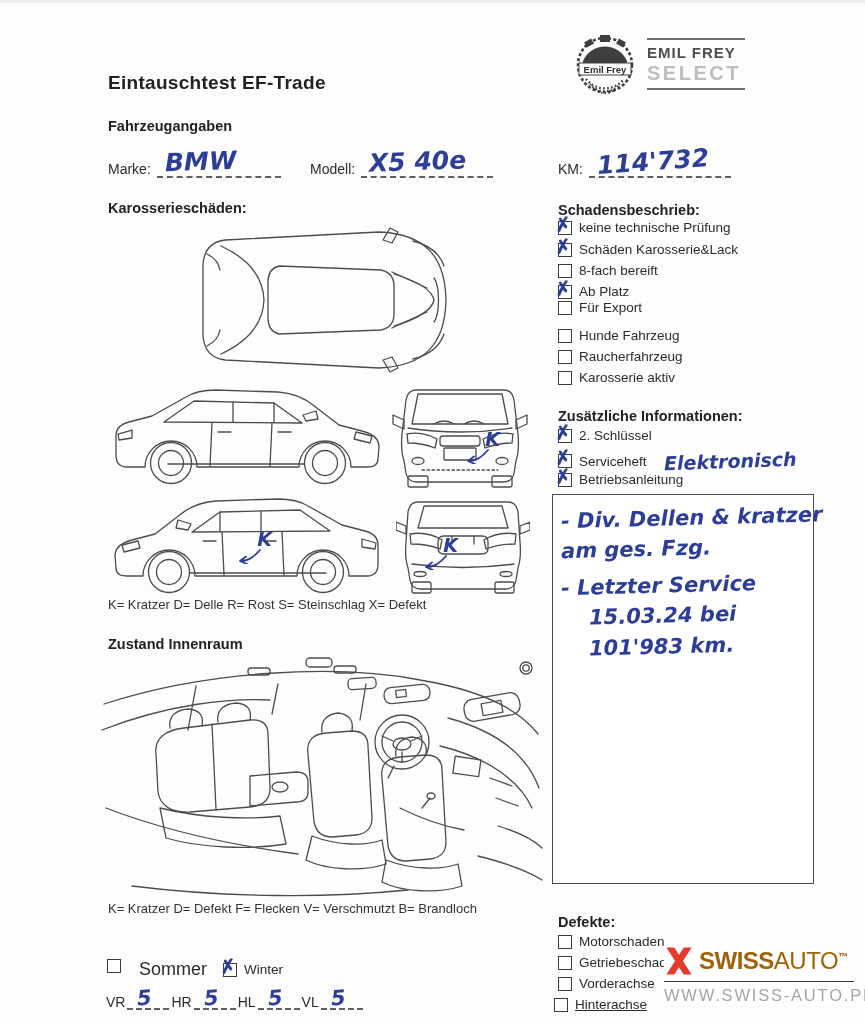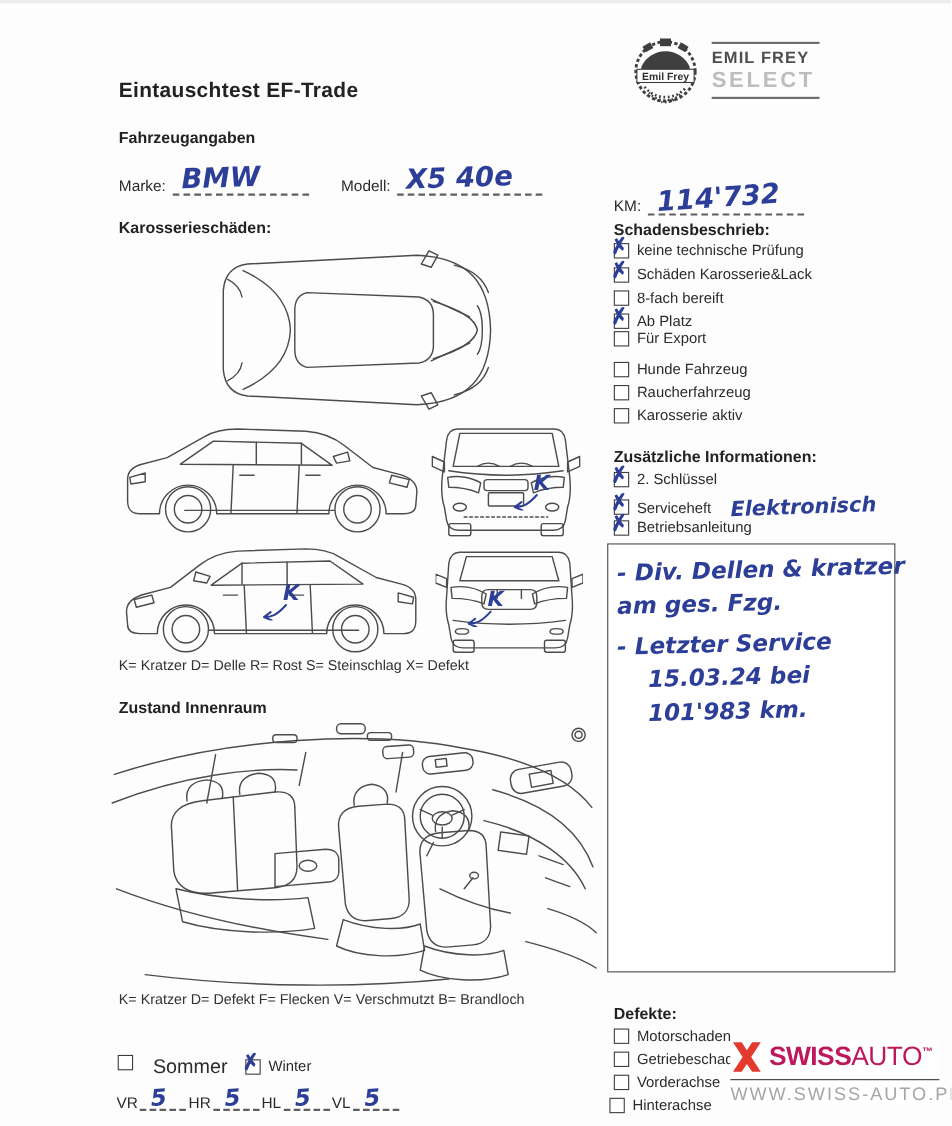--- a/index.html
+++ b/index.html
@@ -41,21 +41,21 @@
   .tire-line { display:inline-block; position:relative; width:42px; height:26px; border-bottom:2px dashed #5f5f5f; }
   .tire-val { position:absolute; left:10px; bottom:-2px; font-size:21px; font-weight:bold; transform:rotate(-4deg); }
 
   
   .select-logo { width:98px; border-top:2px solid #6e6e6e; border-bottom:2px solid #6e6e6e; padding:4px 0 3px; }
   .select-top { font-size:15px; font-weight:800; color:#4e4e4e; letter-spacing:1px; }
   .select-bottom { font-size:20px; font-weight:800; color:#bdbdbd; letter-spacing:2.5px; margin-top:1px; }
 
   .swiss-block { width:190px; }
   .swiss-row { display:flex; align-items:center; gap:5px; }
-  .swiss-text { font-size:24px; color:#be185d; letter-spacing:-0.5px; white-space:nowrap; }
+  .swiss-text { font-size:24px; color:#a16207; letter-spacing:-0.5px; white-space:nowrap; }
   .swiss-bold { font-weight:900; }
   .swiss-reg { font-weight:500; }
   .swiss-tm { font-size:10px; vertical-align:super; font-weight:700; }
   .swiss-rule { border-top:1.6px solid #3a3a3a; margin:5px 0 4px; }
   .swiss-site { font-size:16.5px; color:#a5a5a5; letter-spacing:1.8px; white-space:nowrap; }
 
   
   svg.diagram path, svg.diagram circle, svg.diagram rect, svg.diagram ellipse, svg.diagram line {
     fill:none; stroke:#4c4c4c; stroke-width:1.3; stroke-linecap:round; stroke-linejoin:round;
   }
@@ -95,21 +95,21 @@
     <span class="write-line" style="width:124px;">
       <span class="hand write-val">BMW</span>
     </span>
   </div>
   <div class="abs field" style="left:310px;top:134px;">
     <span class="field-label">Modell:</span>
     <span class="write-line" style="width:132px;">
       <span class="hand write-val">X5 40e</span>
     </span>
   </div>
-  <div class="abs field" style="left:558px;top:152px;align-items:flex-end;">
+  <div class="abs field" style="left:558px;top:134px;align-items:flex-end;">
     <span class="field-label">KM:</span>
     <span class="write-line" style="width:142px;">
       <span class="hand write-val" style="transform:rotate(-4deg);">114'732</span>
     </span>
   </div>
 
   <div class="abs h2" style="left:108px;top:200px;">Karosserieschäden:</div>
 
   <svg class="abs diagram" style="left:193px;top:226px;" width="264" height="148" viewBox="0 0 264 148">
     <path d="M32 14 C16 16 11 26 10 38 L10 110 C11 122 16 132 32 134 L186 142 C233 140 252 117 253 74 C252 31 233 8 186 6 Z"></path>
@@ -390,21 +390,21 @@
         <span class="mark"></span>
       </span>
     <span>Getriebeschaden</span>
   </div>
   <div class="cb-row" style="left:558px;top:976px;">
     <span class="cb">
         <span class="mark"></span>
       </span>
     <span>Vorderachse</span>
   </div>
-  <div class="cb-row" style="left:554px;top:997px;">
+  <div class="cb-row" style="left:554px;top:997px;text-decoration:underline;">
     <span class="cb">
         <span class="mark"></span>
       </span>
     <span>Hinterachse</span>
   </div>
 
   <div class="abs swiss-block" style="left:664px;top:946px;background:#fff;">
     <div class="swiss-row">
       <svg width="30" height="30" viewBox="0 0 38 38">
         <path d="M3 2 L13 2 L19 11 L25 2 L35 2 L24 19 L35 36 L25 36 L19 27 L13 36 L3 36 L14 19 Z" fill="#e23b2e"></path>

